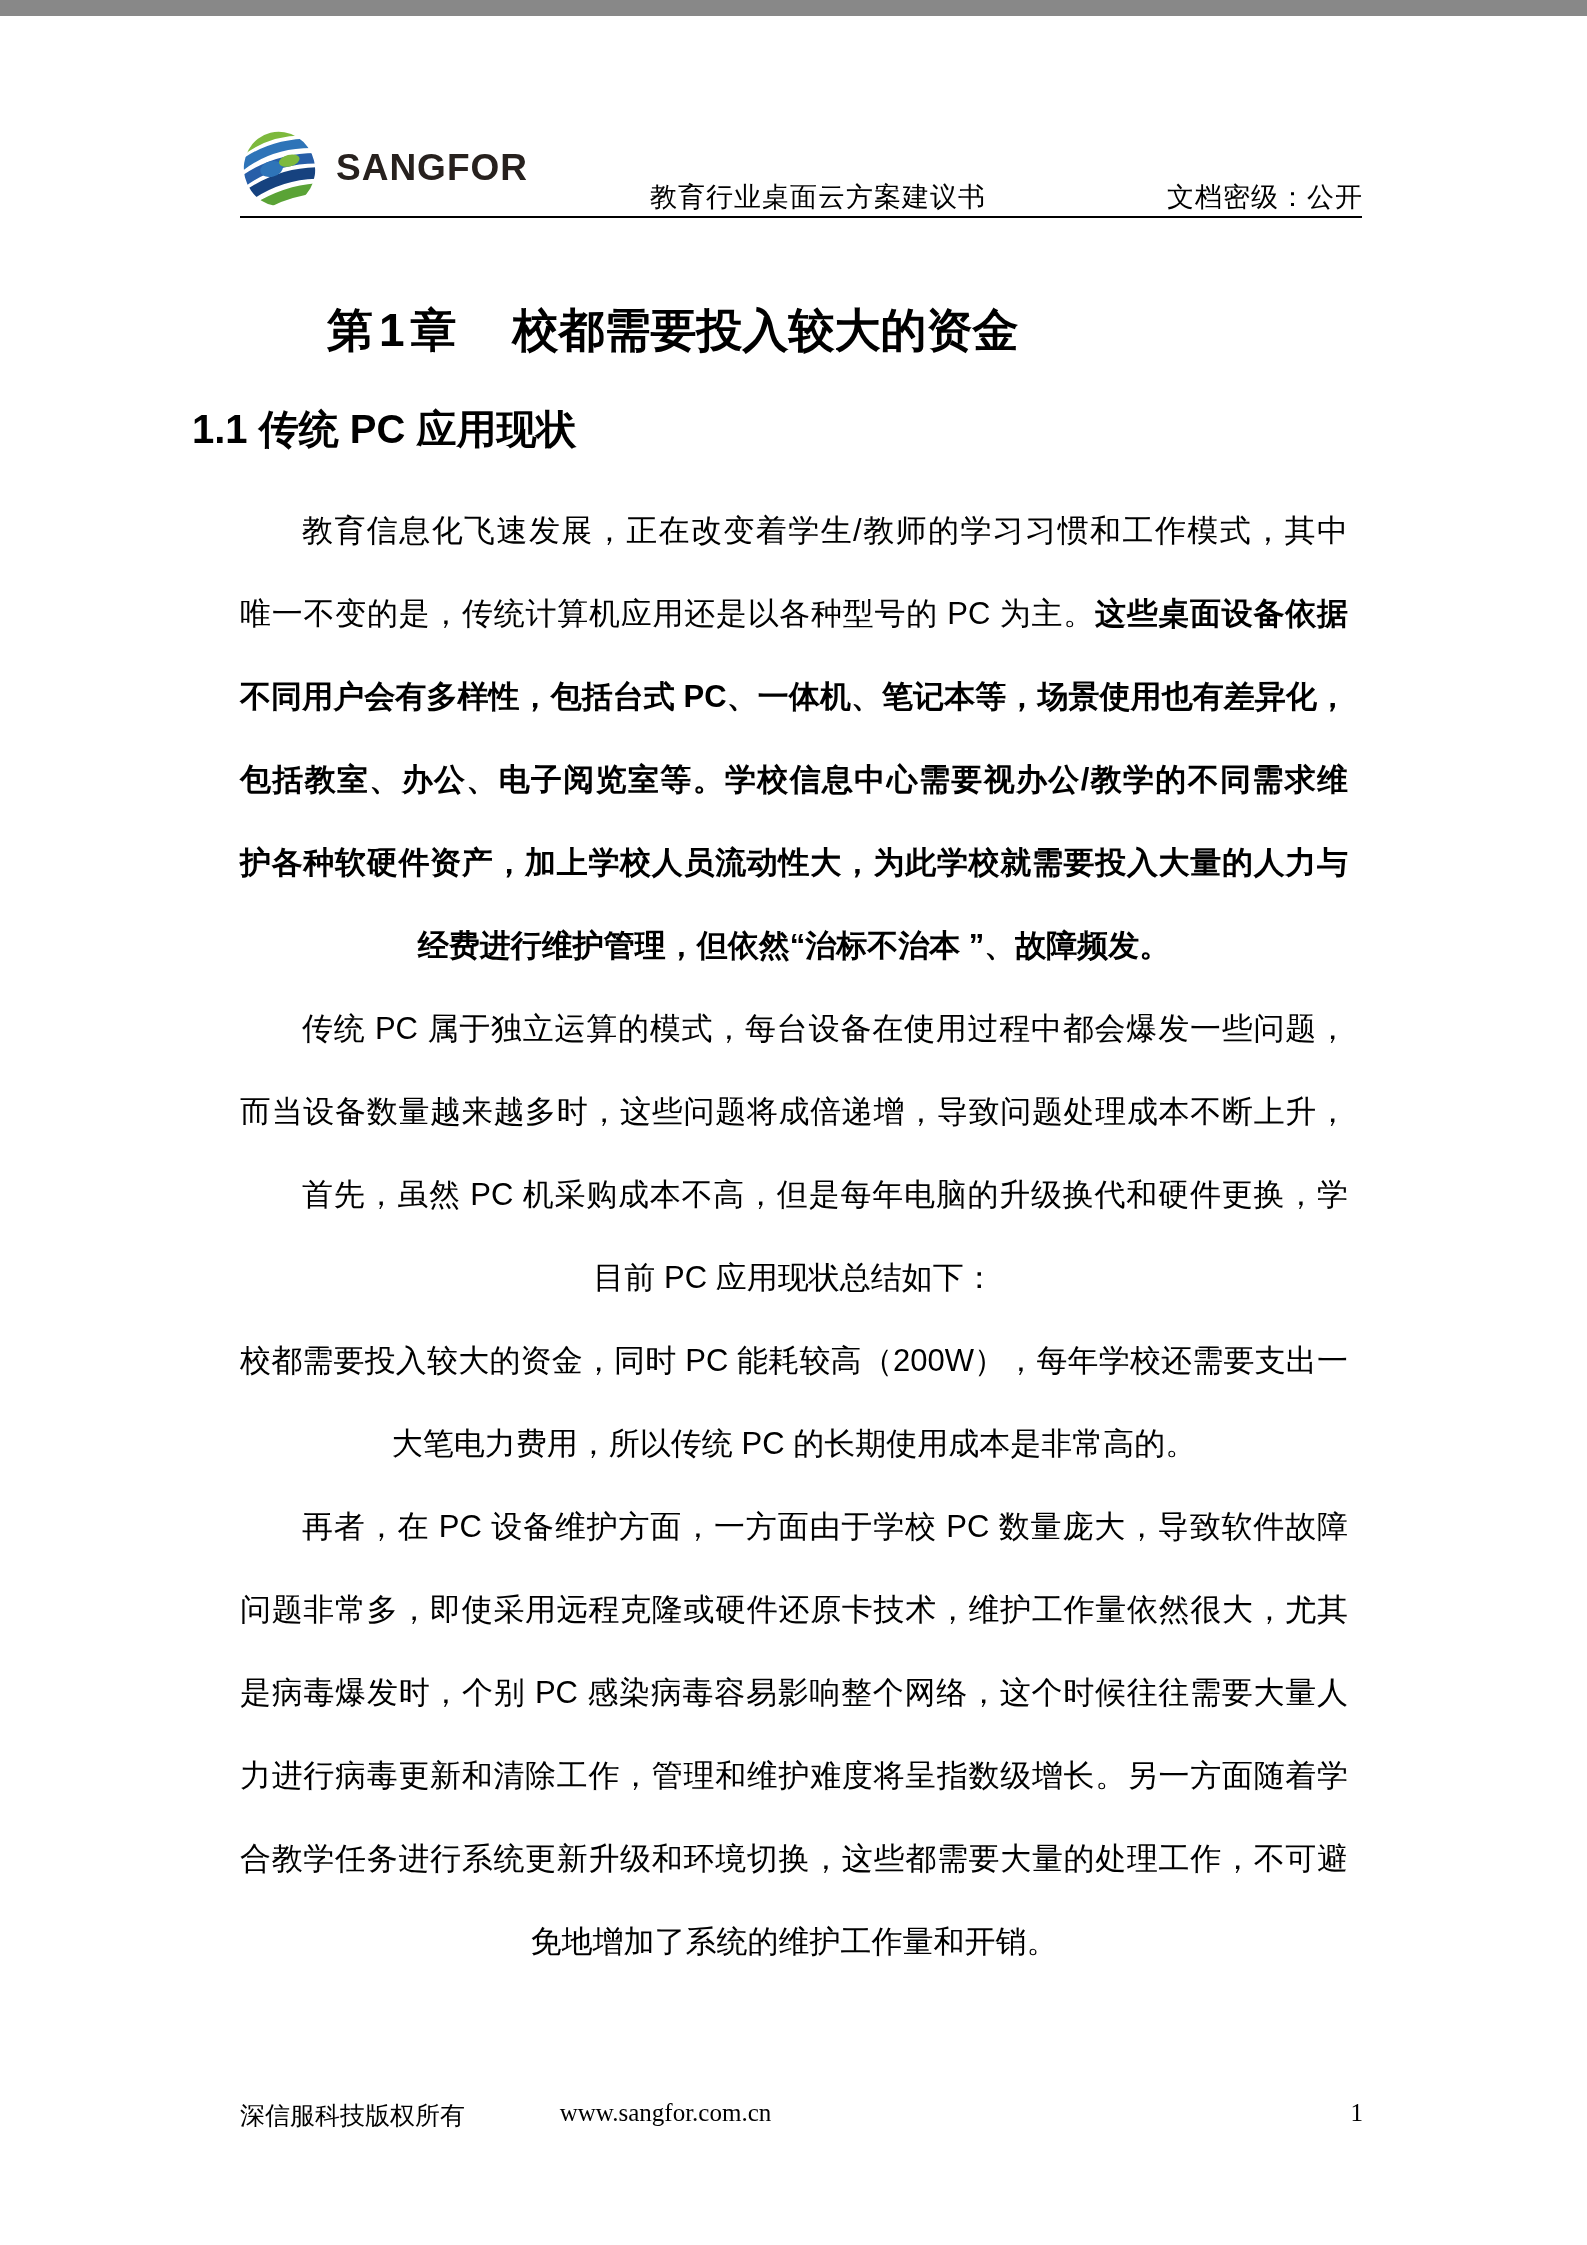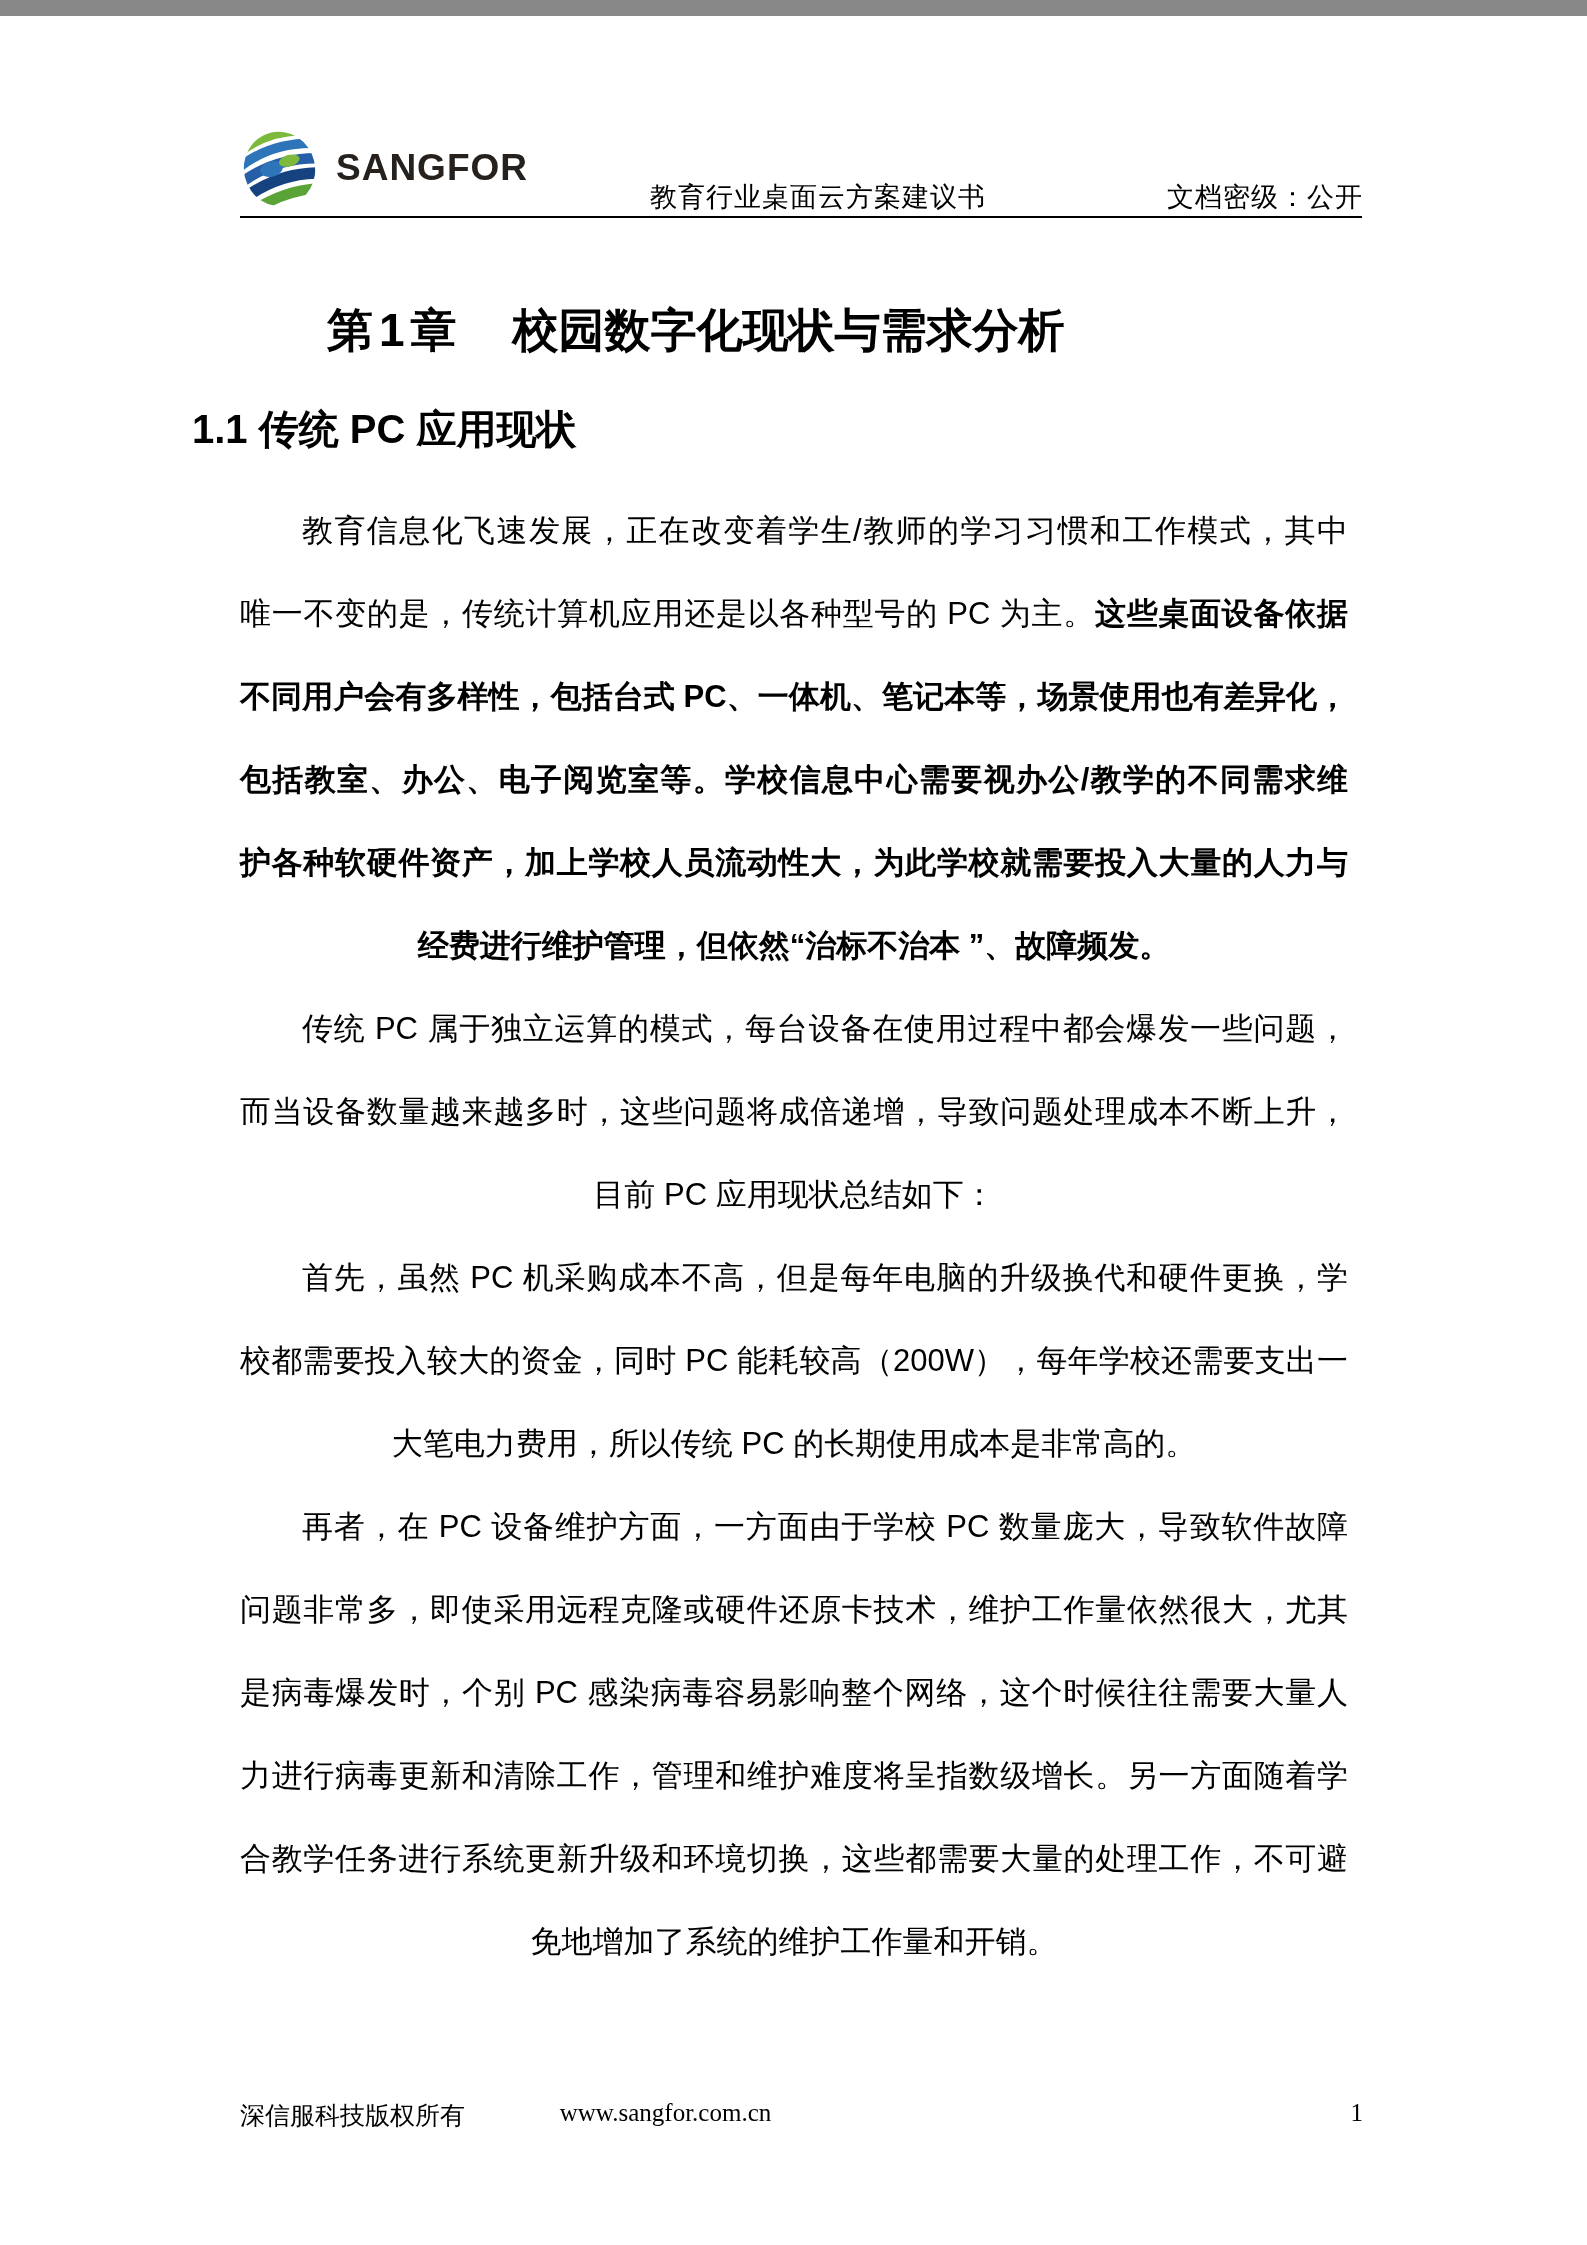--- a/index.html
+++ b/index.html
@@ -88,35 +88,35 @@
       <ellipse cx="30" cy="38" rx="12" ry="8" fill="#2e74b8"></ellipse>
       <ellipse cx="50" cy="34" rx="11" ry="6" fill="#7db93d"></ellipse>
     </g>
   </svg>
   <div class="logo-word">SANGFOR</div>
   <div class="hdr-doc-title">教育行业桌面云方案建议书</div>
   <div class="hdr-classification">文档密级：公开</div>
   <div class="hdr-rule"></div>
 
   <div class="h1">
-    <span class="chapter-no">第1章</span><span>校园数字化现状与需求分析</span>
+    <span class="chapter-no">第1章</span><span>校都需要投入较大的资金</span>
   </div>
   <div class="h2">1.1 传统 PC 应用现状</div>
 
   <div class="body-text">
       <div class="line just ind"><span>教育信息化飞速发展，正在改变着学生/教师的学习习惯和工作模式，其中</span></div>
       <div class="line just"><span>唯一不变的是，传统计算机应用还是以各种型号的 PC 为主。</span><span class="b">这些桌面设备依据</span></div>
       <div class="line just"><span class="b">不同用户会有多样性，包括台式 PC、一体机、笔记本等，场景使用也有差异化，</span></div>
       <div class="line just"><span class="b">包括教室、办公、电子阅览室等。学校信息中心需要视办公/教学的不同需求维</span></div>
       <div class="line just"><span class="b">护各种软硬件资产，加上学校人员流动性大，为此学校就需要投入大量的人力与</span></div>
       <div class="line"><span class="b">经费进行维护管理，但依然“治标不治本 ”、故障频发。</span></div>
       <div class="line just ind"><span>传统 PC 属于独立运算的模式，每台设备在使用过程中都会爆发一些问题，</span></div>
       <div class="line just"><span>而当设备数量越来越多时，这些问题将成倍递增，导致问题处理成本不断上升，</span></div>
+      <div class="line just ind"><span>首先，虽然 PC 机采购成本不高，但是每年电脑的升级换代和硬件更换，学</span></div>
       <div class="line"><span>目前 PC 应用现状总结如下：</span></div>
-      <div class="line just ind"><span>首先，虽然 PC 机采购成本不高，但是每年电脑的升级换代和硬件更换，学</span></div>
       <div class="line just"><span>校都需要投入较大的资金，同时 PC 能耗较高（200W），每年学校还需要支出一</span></div>
       <div class="line"><span>大笔电力费用，所以传统 PC 的长期使用成本是非常高的。</span></div>
       <div class="line just ind"><span>再者，在 PC 设备维护方面，一方面由于学校 PC 数量庞大，导致软件故障</span></div>
       <div class="line just"><span>问题非常多，即使采用远程克隆或硬件还原卡技术，维护工作量依然很大，尤其</span></div>
       <div class="line just"><span>是病毒爆发时，个别 PC 感染病毒容易影响整个网络，这个时候往往需要大量人</span></div>
       <div class="line just"><span>力进行病毒更新和清除工作，管理和维护难度将呈指数级增长。另一方面随着学</span></div>
       <div class="line just"><span>合教学任务进行系统更新升级和环境切换，这些都需要大量的处理工作，不可避</span></div>
       <div class="line"><span>免地增加了系统的维护工作量和开销。</span></div>
     </div>
 

